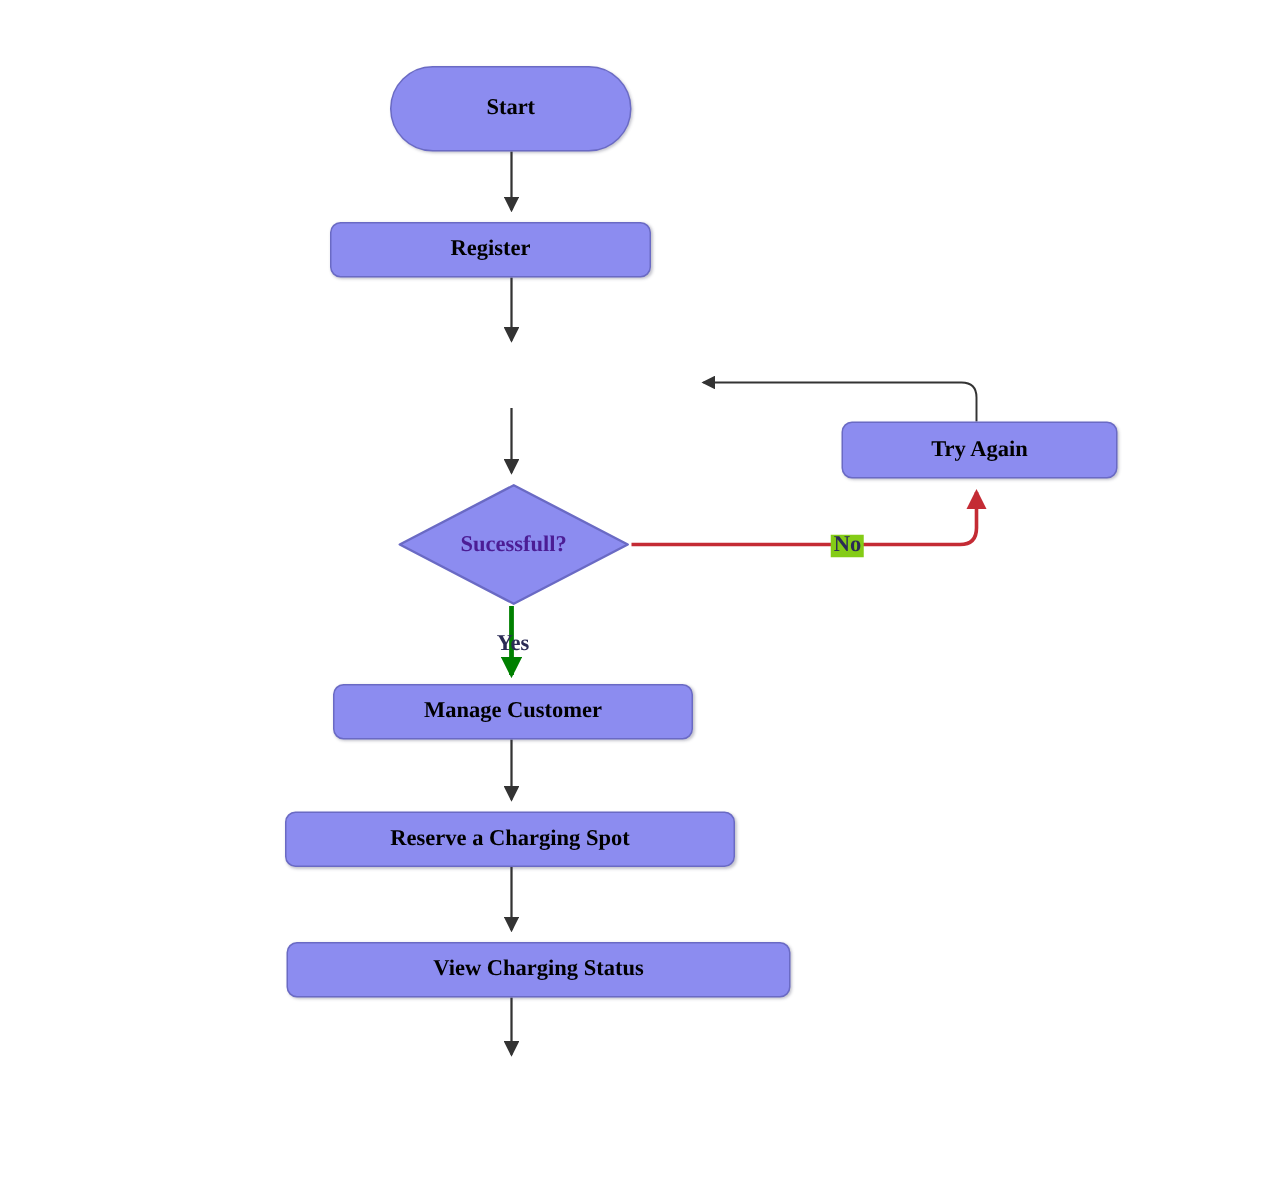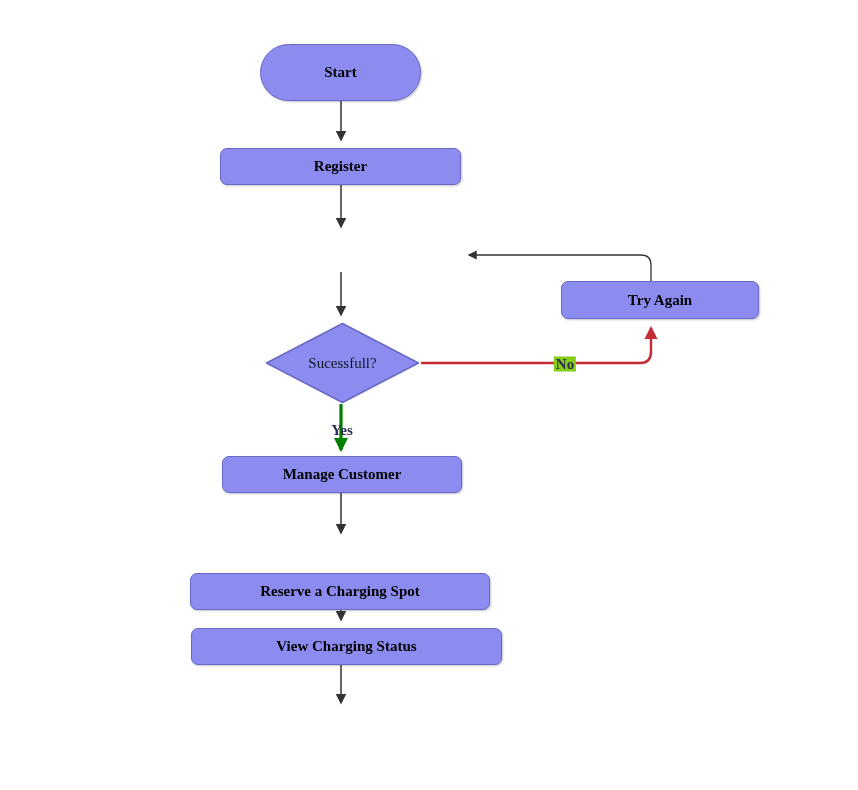--- a/index.html
+++ b/index.html
@@ -54,23 +54,23 @@
   }
   .diamond-label {
     position: absolute;
     left: 0;
     top: 0;
     width: 100%;
     height: 100%;
     display: flex;
     align-items: center;
     justify-content: center;
-    color: #0f172a;
+    color: #4c1d95;
     font-family: "Liberation Serif", "DejaVu Serif", serif;
-    font-weight: normal;
+    font-weight: bold;
     white-space: nowrap;
     pointer-events: none;
   }
   .edge-label {
     position: absolute;
     color: #2b2b55;
     font-family: "Liberation Serif", "DejaVu Serif", serif;
     font-weight: bold;
     background: #84cc16;
     padding: 0 2px;
@@ -112,45 +112,45 @@
 
     <path d="M 341 578 L 341 620" fill="none" stroke="#333333" stroke-width="1.5" marker-end="url(#arrow-dark)"></path>
 
     <path d="M 341 665 L 341 703" fill="none" stroke="#333333" stroke-width="1.5" marker-end="url(#arrow-dark)"></path>
   </svg>
 
   <div class="node terminal" style="left:260px; top:44px; width:161px; height:57px; font-size:15px;">
     <span class="node-label">Start</span>
   </div>
 
-  <div class="node process" style="left:220px; top:148px; width:241px; height:37px; font-size:15px;">
+  <div class="node process" style="left:220px; top:148px; width:214px; height:37px; font-size:15px;">
     <span class="node-label">Register</span>
   </div>
 
 
   <div class="diamond-wrap" style="left:265px; top:322px; width:155px; height:82px;">
     <svg width="155" height="82" viewBox="0 0 155 82" style="position:absolute; left:0; top:0; overflow:visible;">
       <polygon points="77.5,1.5 153.5,41 77.5,80.5 1.5,41" fill="#8c8cf0" stroke="#6a6ac4" stroke-width="1.6" stroke-linejoin="round"></polygon>
     </svg>
     <span class="diamond-label" style="font-size:15px;">Sucessfull?</span>
   </div>
 
-  <div class="node process" style="left:561px; top:281px; width:198px; height:38px; font-size:15px;">
+  <div class="node process" style="left:561px; top:281px; width:184px; height:38px; font-size:15px;">
     <span class="node-label">Try Again</span>
   </div>
 
   <div class="node process" style="left:222px; top:456px; width:240px; height:37px; font-size:15px;">
     <span class="node-label">Manage Customer</span>
   </div>
 
-  <div class="node process" style="left:190px; top:541px; width:300px; height:37px; font-size:15px;margin-top:32px;">
+  <div class="node process" style="left:190px; top:541px; width:300px; height:37px; font-size:15px;">
     <span class="node-label">Reserve a Charging Spot</span>
   </div>
 
-  <div class="node process" style="left:191px; top:628px; width:311px; height:37px; font-size:15px;">
+  <div class="node process" style="left:191px; top:628px; width:336px; height:37px; font-size:15px;">
     <span class="node-label">View Charging Status</span>
   </div>
 
 
   <span class="edge-label" style="left:565px; top:364px; transform:translate(-50%,-50%); font-size:15px;">No</span>
 
   <span class="edge-label" style="left:342px; top:430px; transform:translate(-50%,-50%); font-size:15px; background:transparent;">Yes</span>
 
 </div>
 

